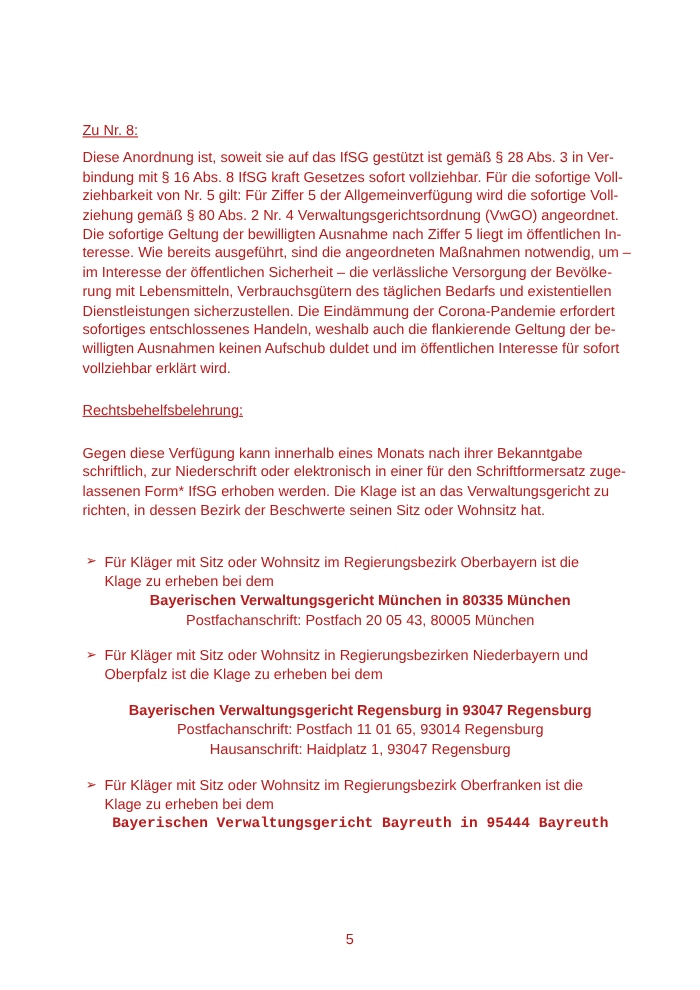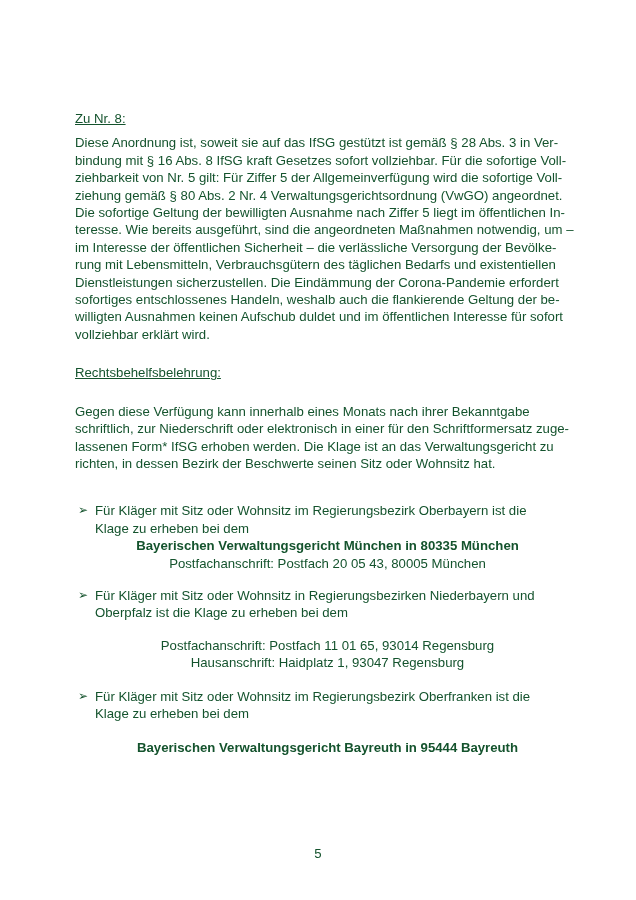--- a/index.html
+++ b/index.html
@@ -1,21 +1,21 @@
 <!DOCTYPE html>
 <html><head>
 <meta charset="utf-8">
 <style>
   html, body { margin: 0; padding: 0; background: #ffffff; }
   .page {
     position: relative;
     width: 636px;
     height: 900px;
     background: #ffffff;
-    color: #14532d;
+    color: #b91c1c;
     font-family: "Liberation Sans", sans-serif;
     font-size: 13.2px;
     line-height: 17.4px;
     box-sizing: border-box;
     padding: 110px 76px 0 75px;
     overflow: hidden;
   }
   .pre { white-space: pre; }
   .b { font-weight: normal; }
   .bold { font-weight: bold; }
@@ -41,21 +41,21 @@
   .bullet-1 { margin-top: 30px; }
   .bullet-2 { margin-top: 15px; }
   .bullet-3 { margin-top: 16px; }
   .addr {
     margin-left: 20px;
     width: 465px;
     text-align: center;
   }
   .addr-1 { }
   .addr-2 { margin-top: 15px; }
-  .addr-3 { margin-top: 17px; }
+  .addr-3 { margin-top: 0; font-family: Liberation Mono, monospace; }
   .footer {
     position: absolute;
     top: 845px;
     left: 0;
     width: 636px;
     text-align: center;
   }
 </style>
 </head>
 <body>
@@ -95,20 +95,21 @@
     <div class="pre">Postfachanschrift: Postfach 20 05 43, 80005 München</div>
   </div>
 
   <div class="bullet bullet-2">
     <span class="marker">➢</span>
     <div class="pre"><span>Für Kläger mit Sitz oder Wohnsitz in </span><span class="b">Regierungsbezirken Niederbayern und
 Oberpfalz</span><span> ist die Klage zu erheben bei dem</span></div>
   </div>
 
   <div class="addr addr-2">
+    <div class="bold pre">Bayerischen Verwaltungsgericht Regensburg in 93047 Regensburg</div>
     <div class="pre">Postfachanschrift: Postfach 11 01 65, 93014 Regensburg</div>
     <div class="pre">Hausanschrift: Haidplatz 1, 93047 Regensburg</div>
   </div>
 
   <div class="bullet bullet-3">
     <span class="marker">➢</span>
     <div class="pre"><span>Für Kläger mit Sitz oder Wohnsitz im </span><span class="b">Regierungsbezirk Oberfranken</span><span> ist die
 Klage zu erheben bei dem</span></div>
   </div>
 

